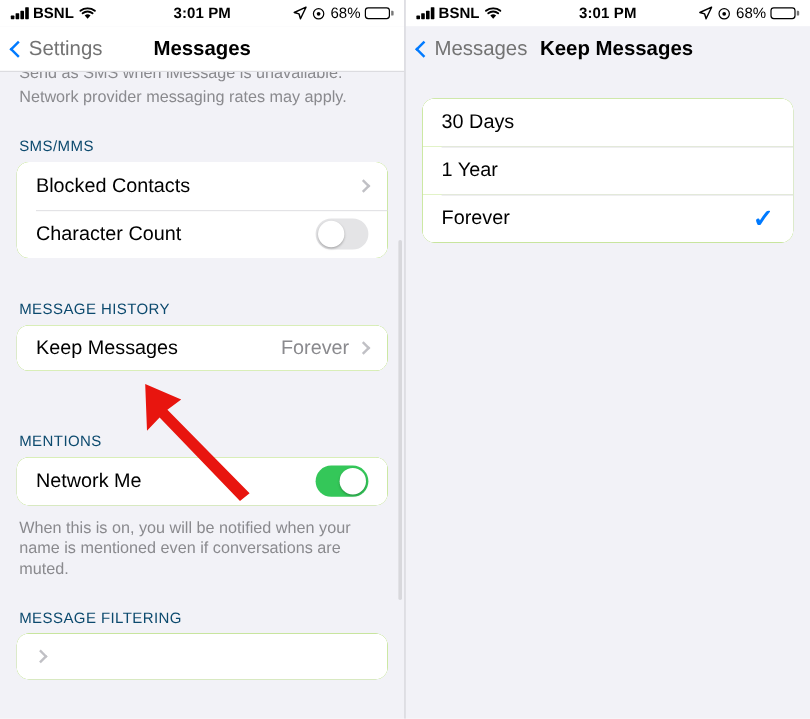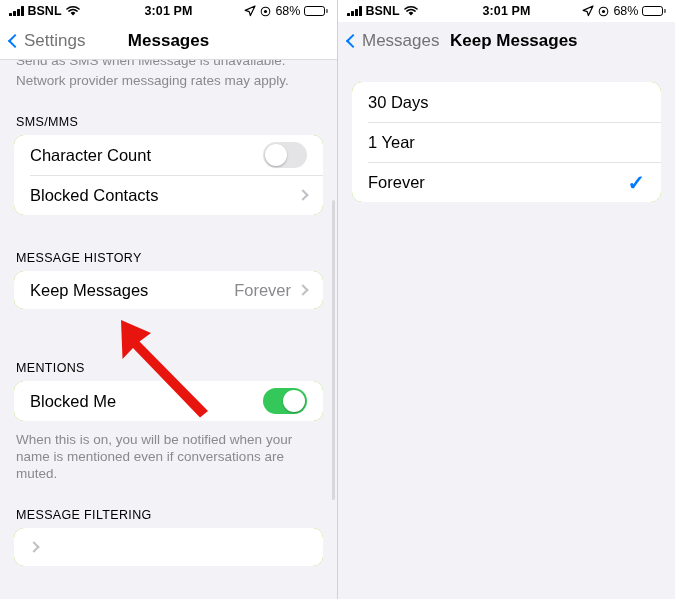--- a/index.html
+++ b/index.html
@@ -50,21 +50,21 @@
                transform:rotate(45deg); margin-right:1px; }
   .nav-title { position:absolute; left:0; right:0; text-align:center; font-size:17px; font-weight:bold; color:#000; pointer-events:none;}
   .navbar.grey .nav-title { left:112px; right:auto; text-align:left; }
 
   
   .content { background:#F2F2F7; height:calc(599px - 60px); position:relative; overflow:hidden; }
   .panel-right .content { height:calc(599px - 60px); }
 
   .footnote { font-size:13.5px; color:#8A8A8E; line-height:17px; padding:0 16px; }
   .footnote.top { padding-top:3px; }
-  .section-header { font-size:12.5px; color:#000000; letter-spacing:.35px; padding:0 16px 6px 16px; }
+  .section-header { font-size:12.5px; color:#0c4a6e; letter-spacing:.35px; padding:0 16px 6px 16px; }
 
   .group { background:#84cc16; border-radius:10px; margin:0 14px; overflow:hidden; }
   .row { display:flex; align-items:center; min-height:40px; padding:0 16px; position:relative; background:#fff; }
   .row + .row::before {
     content:""; position:absolute; left:16px; right:0; top:0; height:1px; background:#E3E3E6;
   }
   .row-label { font-size:16.5px; color:#000; flex:1; }
   .row-value { font-size:16.5px; color:#8A8A8E; margin-right:8px; }
   .chev-right { width:8px; height:8px; border-top:2px solid #C0C0C5; border-right:2px solid #C0C0C5;
                 transform:rotate(45deg); flex:none; }
@@ -140,50 +140,50 @@
         <div class="footnote" style="margin-top:-8px;">Send as SMS when iMessage is unavailable.</div>
       </div>
 
       <div class="footnote top">Network provider messaging rates may apply.</div>
 
       <div class="sp26"></div>
 
       <div class="section-header">SMS/MMS</div>
       <div class="group">
         <div class="row" style="min-height:40px;">
+          <span class="row-label">Blocked Contacts</span>
+          <span class="chev-right"></span>
+        </div>
+        <div class="row" style="min-height:40px;">
           <span class="row-label">Character Count</span>
           <span class="toggle">
               <span class="knob"></span>
             </span>
         </div>
-        <div class="row" style="min-height:40px;">
-          <span class="row-label">Blocked Contacts</span>
-          <span class="chev-right"></span>
-        </div>
       </div>
 
       <div class="sp30"></div>
       <div class="sp6"></div>
 
       <div class="section-header">MESSAGE HISTORY</div>
       <div class="group">
         <div class="row" style="min-height:38px;">
           <span class="row-label">Keep Messages</span>
           <span class="row-value">Forever</span>
           <span class="chev-right"></span>
         </div>
       </div>
 
       <div class="sp30"></div>
       <div class="sp22"></div>
 
       <div class="section-header">MENTIONS</div>
       <div class="group">
         <div class="row" style="min-height:40px;">
-          <span class="row-label">Blocked Me</span>
+          <span class="row-label">Network Me</span>
           <span class="toggle on">
               <span class="knob"></span>
             </span>
         </div>
       </div>
       <div class="sp10"></div>
       <div class="footnote">When this is on, you will be notified when your name is mentioned even if conversations are muted.</div>
 
       <div class="sp26"></div>
 

